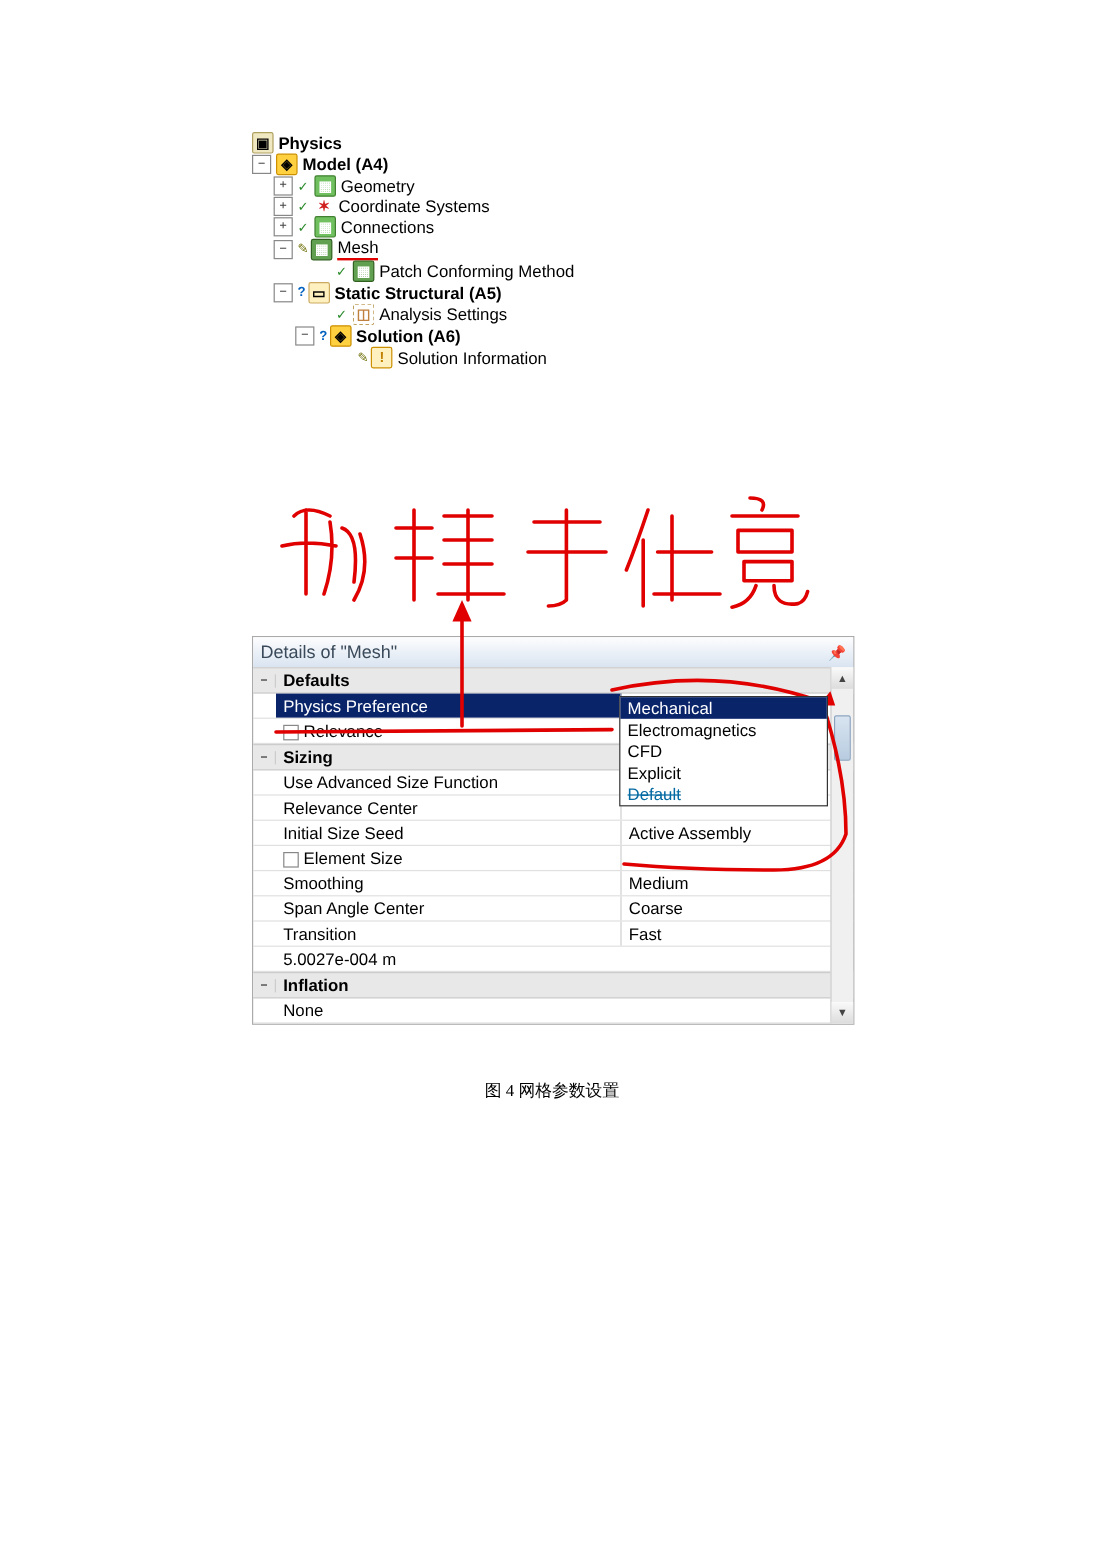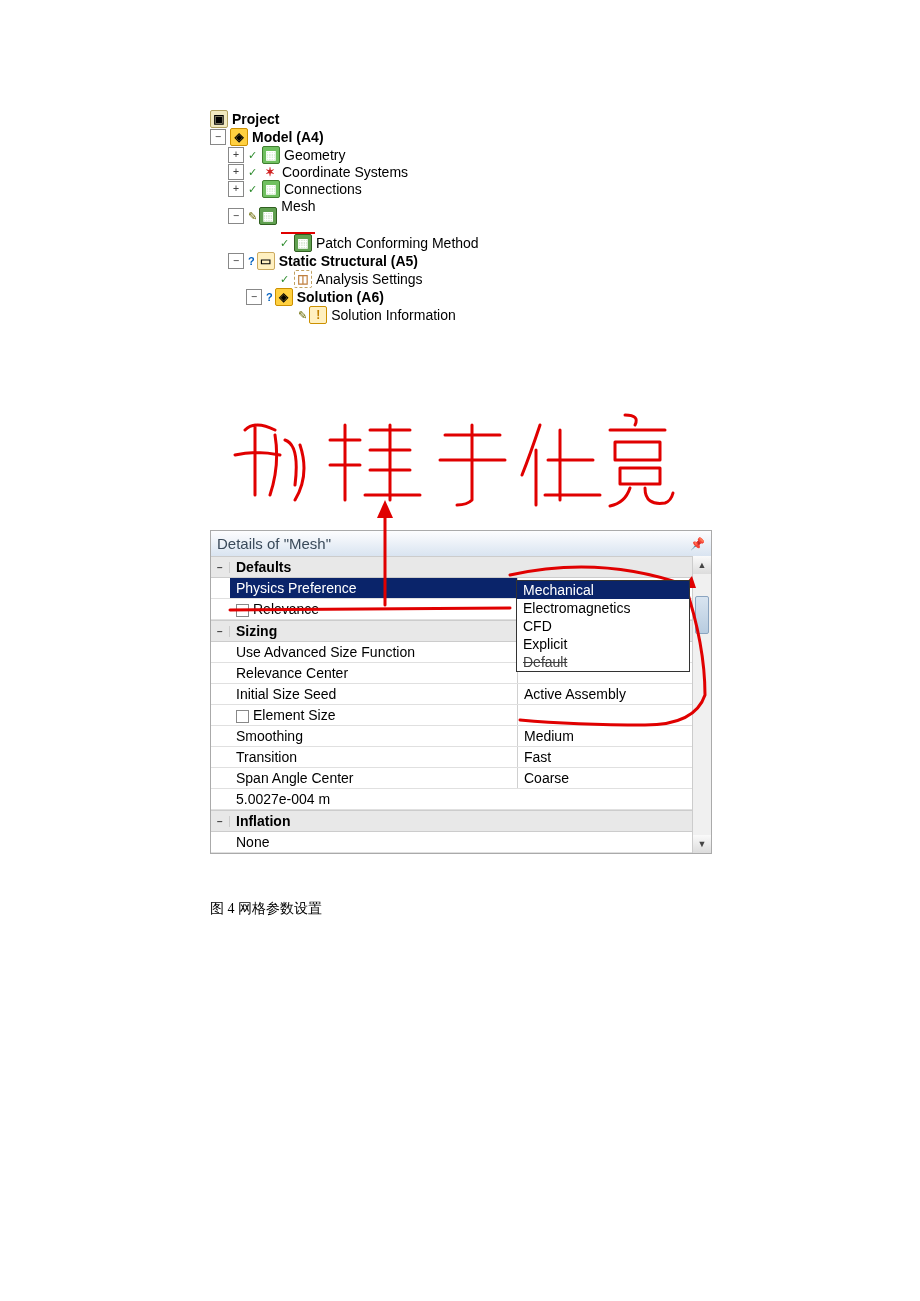--- a/index.html
+++ b/index.html
@@ -18,21 +18,21 @@
   .ico-solution{background:#ffd040;border:1px solid #cc9000}
   .ico-info{background:#fff0c0;border:1px solid #cc9000;color:#c08000}
   .check{display:inline-block;width:12px;height:12px;margin-right:2px;font-size:11px;color:#2a8a2a}
   .edit{display:inline-block;margin-right:2px;font-size:11px;color:#6a6a00}
   .qmark{display:inline-block;margin-right:2px;font-size:11px;color:#0060c0;font-weight:bold}
   .bold{font-weight:bold}
   .ind1{margin-left:18px}
   .ind2{margin-left:36px}
   .ind3{margin-left:54px}
   .ind4{margin-left:72px}
-  .mesh-underline{border-bottom:2px solid #e00000;padding-bottom:18px}
+  .mesh-underline{border-bottom:2px solid #e00000;padding-bottom:1px}
 
   .details{position:absolute;left:210px;top:530px;width:500px;border:1px solid #aaa;background:#fff}
   .dtitle{background:linear-gradient(#fdfdfe,#d9e4f1);padding:4px 6px;color:#3a4a5a;font-size:15px;display:flex;align-items:center;justify-content:space-between}
   .pin{font-size:12px;color:#444}
   .dbody{position:relative}
   .group-head{background:#e8e8e8;font-weight:bold;display:flex;align-items:center;border-top:1px solid #ccc;border-bottom:1px solid #ccc}
   .prop-row{display:flex;align-items:flex-start;border-bottom:1px solid #e0e0e0}
   .gcol{width:18px;text-align:center;font-size:10px;color:#444;border-right:1px solid #ccc}
   .nmcol{flex:0 0 288px;padding:2px 6px;box-sizing:border-box;border-right:1px solid #d0d0d0}
   .valcol{flex:1;padding:2px 6px}
@@ -41,33 +41,33 @@
   .scrollbar{position:absolute;right:0;top:0;bottom:0;width:18px;background:#f0f0f0;border-left:1px solid #ccc}
   .scroll-arrow{position:absolute;left:0;right:0;height:18px;background:linear-gradient(#fafafa,#dcdcdc);display:flex;align-items:center;justify-content:center;font-size:9px;color:#444}
   .scroll-arrow.up{top:0}
   .scroll-arrow.down{bottom:0}
   .scroll-thumb{position:absolute;left:2px;right:2px;top:40px;height:36px;background:linear-gradient(#d8e4f0,#b8cce0);border:1px solid #8aa4c0;border-radius:2px}
 
   .dropdown{position:absolute;left:516px;top:580px;width:172px;background:#fff;border:1px solid #333;z-index:5}
   .dd-item{padding:1px 6px;font-size:14px}
   .dd-item.sel{background:#0a246a;color:#fff}
 
-  .caption{position:absolute;left:210px;top:900px;width:500px;text-align:left;font-family:SimSun,serif;font-size:14px;color:#000}
+  .caption{position:absolute;left:210px;top:900px;width:500px;text-align:center;font-family:SimSun,serif;font-size:14px;color:#000}
 
   svg.annot{position:absolute;left:210px;top:110px;width:520px;height:820px;pointer-events:none}
   .ann{stroke:#e00000;stroke-width:3;fill:none;stroke-linecap:round;stroke-linejoin:round}
   .annfill{fill:#e00000}
 </style>
 </head>
 <body>
 
 <div class="container">
   <div class="node">
     <span class="ico ico-project">▣</span>
-    <span class="bold">Project</span>
+    <span class="bold">Physics</span>
   </div>
   <div class="node">
     <span class="exp">−</span>
     <span class="ico ico-model">◈</span>
     <span class="bold">Model (A4)</span>
   </div>
   <div class="node ind1">
     <span class="exp">+</span>
     <span class="check">✓</span>
     <span class="ico ico-geometry">▦</span>
@@ -167,27 +167,27 @@
       <span class="nmcol"><span class="chkbox"></span><span>Element Size</span></span>
       <span class="valcol"></span>
     </div>
     <div class="prop-row">
       <span class="gcol"></span>
       <span class="nmcol">Smoothing</span>
       <span class="valcol">Medium</span>
     </div>
     <div class="prop-row">
       <span class="gcol"></span>
+      <span class="nmcol">Span Angle Center</span>
+      <span class="valcol">Coarse</span>
+    </div>
+    <div class="prop-row">
+      <span class="gcol"></span>
       <span class="nmcol">Transition</span>
       <span class="valcol">Fast</span>
-    </div>
-    <div class="prop-row">
-      <span class="gcol"></span>
-      <span class="nmcol">Span Angle Center</span>
-      <span class="valcol">Coarse</span>
     </div>
     <div class="prop-row">
       <span class="gcol"></span>
       <span class="valcol">5.0027e-004 m</span>
     </div>
     <div class="group-head">
       <span class="gcol">−</span>
       <span class="nmcol" style="border-right:none;flex:1">Inflation</span>
     </div>
     <div class="prop-row">
@@ -200,21 +200,21 @@
       <div class="scroll-arrow down">▼</div>
     </div>
   </div>
 </div>
 
 <div class="dropdown">
   <div class="dd-item sel">Mechanical</div>
   <div class="dd-item">Electromagnetics</div>
   <div class="dd-item">CFD</div>
   <div class="dd-item">Explicit</div>
-  <div class="dd-item" style="text-decoration:line-through;color:#404040">Default</div>
+  <div class="dd-item" style="text-decoration:line-through;color:#0369a1">Default</div>
 </div>
 
 <div class="caption">图 4  网格参数设置</div>
 
 <svg class="annot" viewBox="0 0 520 820">
 
   <g class="ann" transform="translate(20,300)">
 
     <path d="M15 20 q10 -10 30 0 M5 45 q20 -5 45 0 M25 15 l0 70 M45 25 q5 30 -5 60 M55 30 q15 5 10 45 M70 35 q10 30 -5 55"></path>
 

